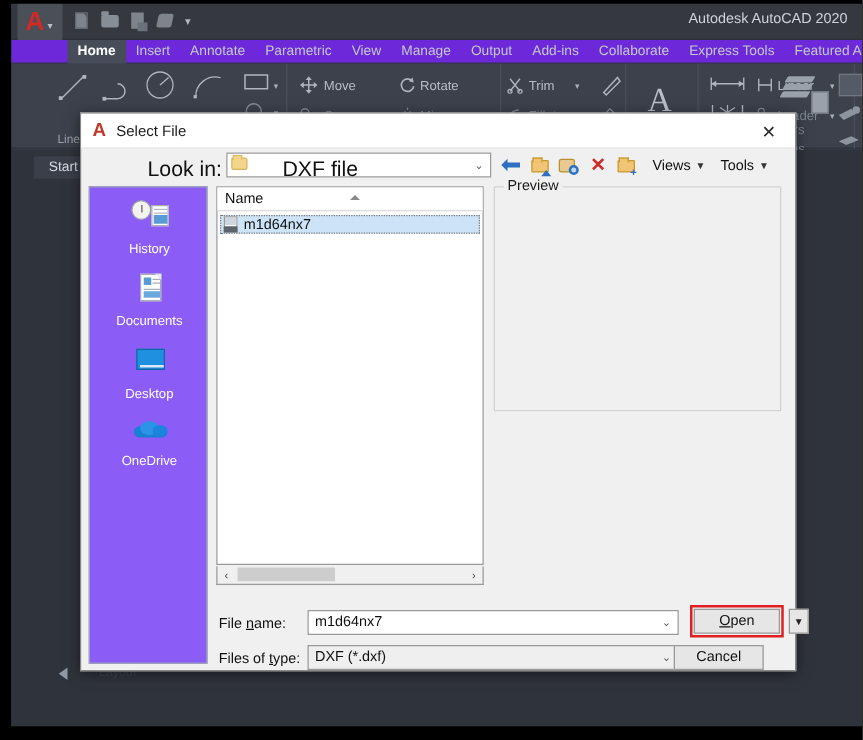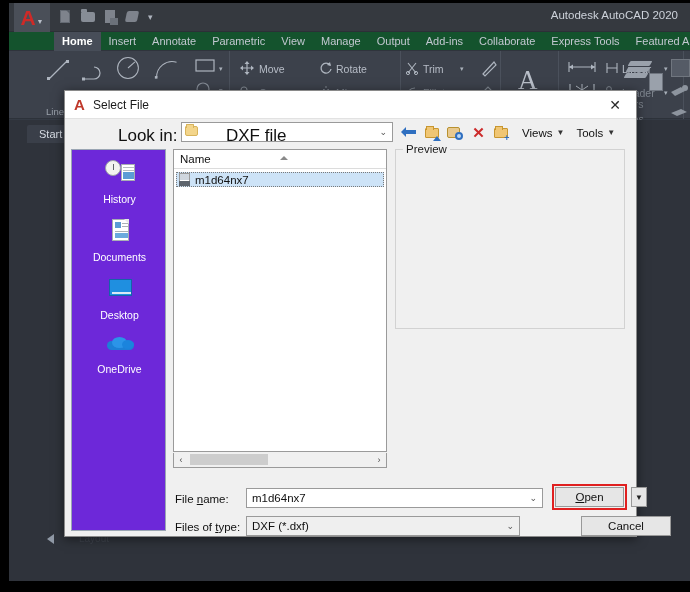--- a/index.html
+++ b/index.html
@@ -61,21 +61,21 @@
   .qat-caret { color:#aeb4be; font-size:9px; margin-left:1px; }
   .app-title {
     position:absolute; right: 12px; top: 6px;
     color: #cdd2da; font-size: 11.5px;
   }
 
   
   .ribbon-tabs {
     position: relative;
     height: 19px;
-    background: #14532d;
+    background: #6d28d9;
     border-bottom: 1px solid #2f343c;
   }
   .tabs-row { position:absolute; left:45px; top:0; display:flex; height:19px; align-items:center; }
   .tab {
     padding: 0 8px; height:19px; line-height:19px;
     font-size: 11px; color:#c3c8d1; white-space:nowrap;
   }
   .tab.active { background:#474d58; color:#ffffff; font-weight:bold; }
 
   
@@ -196,21 +196,21 @@
   .ic-newfolder .p{position:absolute;right:-1px;bottom:-1px;width:7px;height:7px;color:#2f6fc0;font-size:9px;font-weight:bold;line-height:7px;}
 
   .tb-menu { display:flex; align-items:center; gap:4px; margin-left:6px; }
   .tb-menu-label { font-size:11.5px; }
   .tb-caret { font-size:8px; color:#333; }
 
   
   .dlg-body { position:absolute; left:0; top:58px; width:573px; height:340px; }
   .places-bar {
     position:absolute; left:6px; top:0px; width:95px; height:382px;
-    background:#6d28d9; border:1px solid #9aa5b3;
+    background:#8b5cf6; border:1px solid #9aa5b3;
   }
   .place {
     position:absolute; left:0; width:95px;
     display:flex; flex-direction:column; align-items:center; gap:3px;
   }
   .place-label { font-size:10.5px; color:#ffffff; }
   .pi { position:relative; width:32px; height:30px; }
   
   .hist-clock{position:absolute;left:1px;top:0px;width:16px;height:16px;border-radius:50%;background:#f3f3f0;border:1.5px solid #9aa0a6;}
   .hist-clock:after{content:"";position:absolute;left:7px;top:3px;width:1.5px;height:6px;background:#606468;}
@@ -633,26 +633,26 @@
     </div>
 
     <div class="dlg-footer">
       <span class="fld-label" style="left:110px; top:6px;"><span>File </span><u>n</u><span>ame:</span></span>
       <div class="combo-in" style="left:181px; top:1px; width:297px;">
         <span class="cv">m1d64nx7</span>
         <span class="ca">⌄</span>
       </div>
 
       <span class="fld-label" style="left:110px; top:34px;"><span>Files of </span><u>t</u><span>ype:</span></span>
-      <div class="combo-in combo-gray" style="left:181px; top:29px; width:274px;">
+      <div class="combo-in combo-gray" style="left:181px; top:29px; width:297px;">
         <span class="cv">DXF (*.dxf)</span>
         <span class="ca">⌄</span>
       </div>
 
-      <div class="btn" style="left:516px; top:29px; width:90px;">Cancel</div>
+      <div class="btn" style="left:474px; top:29px; width:72px;">Cancel</div>
     </div>
 
     <div class="btn-open-wrap">
       <div class="btn" style="left:1px; top:1px; width:69px; height:20px;">
           <span></span>
           <u>O</u>
           <span>pen</span>
         </div>
     </div>
     <div class="split-caret">▼</div>

